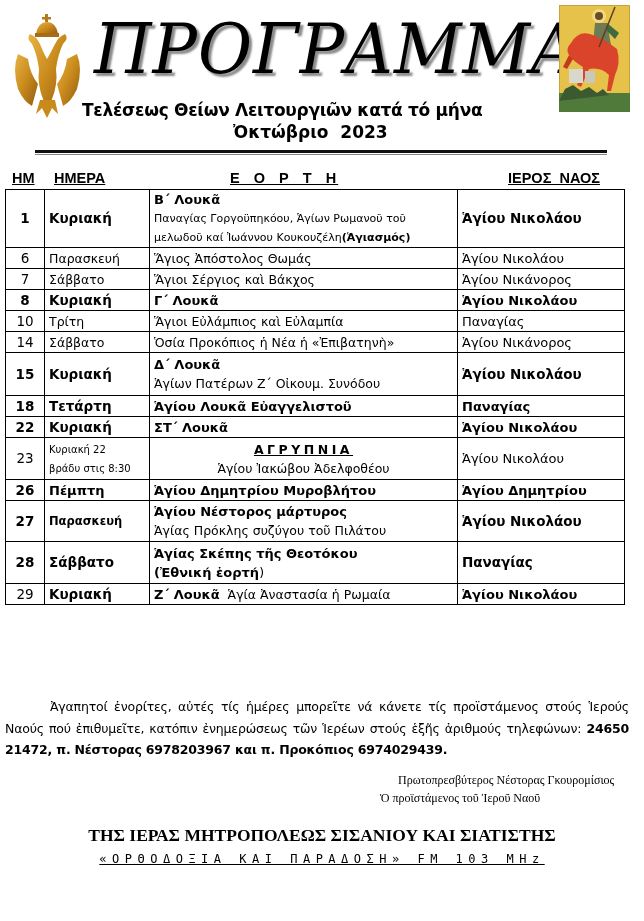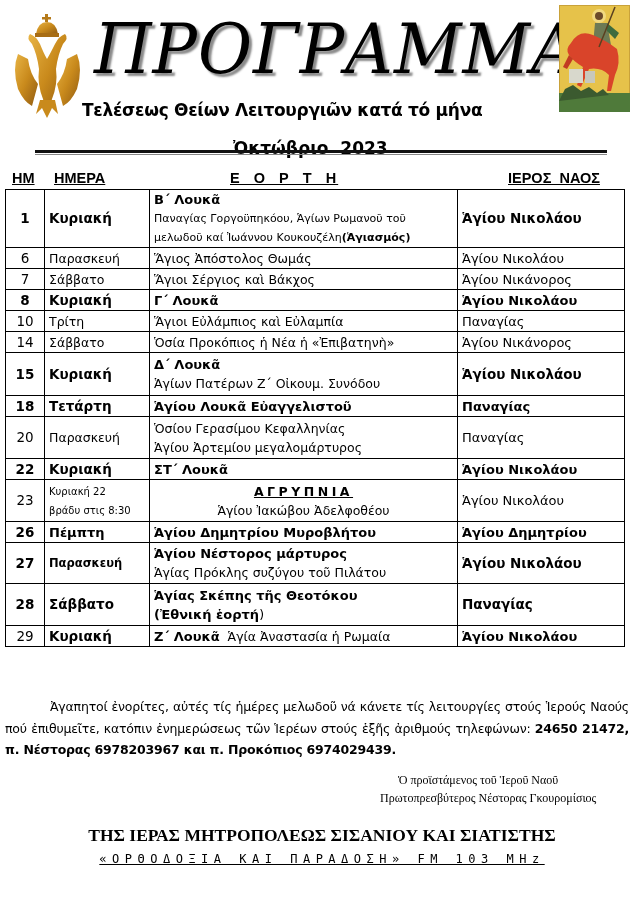--- a/index.html
+++ b/index.html
@@ -15,21 +15,21 @@
     letter-spacing: 1px; color: #000;
     text-shadow: 3px 3px 2px #8a8a8a;
     transform: scaleY(1.05);
   }
   .subtitle {
     position: absolute; left: 82px; top: 99px; width: 440px;
     font-family: "DejaVu Sans", sans-serif; font-weight: bold; font-size: 17px; line-height: 22px;
     letter-spacing: -0.3px;
   }
   .month {
-    position: absolute; left: 233px; top: 137px; width: 200px;
+    position: absolute; left: 233px; top: 121px; width: 200px;
     font-family: "DejaVu Sans", sans-serif; font-weight: bold; font-size: 17px; line-height: 22px;
     white-space: pre;
   }
   .title-rule {
     position: absolute; left: 35px; top: 150px; width: 572px; height: 5px;
     border-top: 3px solid #111; border-bottom: 1px solid #888;
   }
 
   .col-headers { position: absolute; left: 0; top: 170px; width: 584px; height: 20px;
     font-family: "Liberation Sans", sans-serif; font-weight: bold; font-size: 14.5px; }
@@ -189,29 +189,20 @@
       <td class="c-church b" style="font-size:13.5px">Ἁγίου Νικολάου</td>
     </tr>
 
     <tr style="height:21px">
       <td class="c-num b">18</td>
       <td class="c-day b" style="font-size:13.5px">Τετάρτη</td>
       <td class="c-feast b" style="font-size:13px">Ἁγίου Λουκᾶ Εὐαγγελιστοῦ</td>
       <td class="c-church b">Παναγίας</td>
     </tr>
 
-    <tr style="height:42px">
-      <td class="c-num">20</td>
-      <td class="c-day small">Παρασκευή</td>
-      <td class="c-feast">
-        <div>Ὁσίου Γερασίμου Κεφαλληνίας</div>
-        <div>Ἁγίου Ἀρτεμίου μεγαλομάρτυρος</div>
-      </td>
-      <td class="c-church">Παναγίας</td>
-    </tr>
 
 
     <tr style="height:21px">
       <td class="c-num b">22</td>
       <td class="c-day b" style="font-size:13.5px">Κυριακή</td>
       <td class="c-feast b" style="font-size:13px">ΣΤ΄ Λουκᾶ</td>
       <td class="c-church b">Ἁγίου Νικολάου</td>
     </tr>
 
     <tr style="height:42px">
@@ -256,23 +247,23 @@
 
     <tr style="height:21px">
       <td class="c-num">29</td>
       <td class="c-day b" style="font-size:13.5px">Κυριακή</td>
       <td class="c-feast"><span class="b" style="font-size:13px">Ζ΄ Λουκᾶ</span>&nbsp; <span>Ἁγία Ἀναστασία ἡ Ρωμαία</span></td>
       <td class="c-church b">Ἁγίου Νικολάου</td>
     </tr>
   </tbody>
 </table>
 
-<div class="notice"><span>Ἀγαπητοί ἐνορίτες, αὐτές τίς ἡμέρες μελωδοῦ νά κάνετε τίς λειτουργίες στούς Ἱερούς Ναούς πού ἐπιθυμεῖτε, κατόπιν ἐνημερώσεως τῶν Ἱερέων στούς ἑξῆς ἀριθμούς τηλεφώνων: </span><span class="b">24650 21472, π. Νέστορας 6978203967 και π. Προκόπιος 6974029439.</span></div>
+<div class="notice"><span>Ἀγαπητοί ἐνορίτες, αὐτές τίς ἡμέρες μπορεῖτε νά κάνετε τίς προϊστάμενος στούς Ἱερούς Ναούς πού ἐπιθυμεῖτε, κατόπιν ἐνημερώσεως τῶν Ἱερέων στούς ἑξῆς ἀριθμούς τηλεφώνων: </span><span class="b">24650 21472, π. Νέστορας 6978203967 και π. Προκόπιος 6974029439.</span></div>
 
 <div class="signature">
+  <div>Πρωτοπρεσβύτερος Νέστορας Γκουρομίσιος</div>
   <div>Ὁ προϊστάμενος τοῦ Ἱεροῦ Ναοῦ</div>
-  <div>Πρωτοπρεσβύτερος Νέστορας Γκουρομίσιος</div>
 </div>
 
 <div class="radio">
   <div>ΤΗΣ ΙΕΡΑΣ ΜΗΤΡΟΠΟΛΕΩΣ ΣΙΣΑΝΙΟΥ ΚΑΙ ΣΙΑΤΙΣΤΗΣ</div>
   <div class="radio-l3">«ΟΡΘΟΔΟΞΙΑ ΚΑΙ ΠΑΡΑΔΟΣΗ» FM 103 MHz</div>
 </div>
 
 </body></html>

